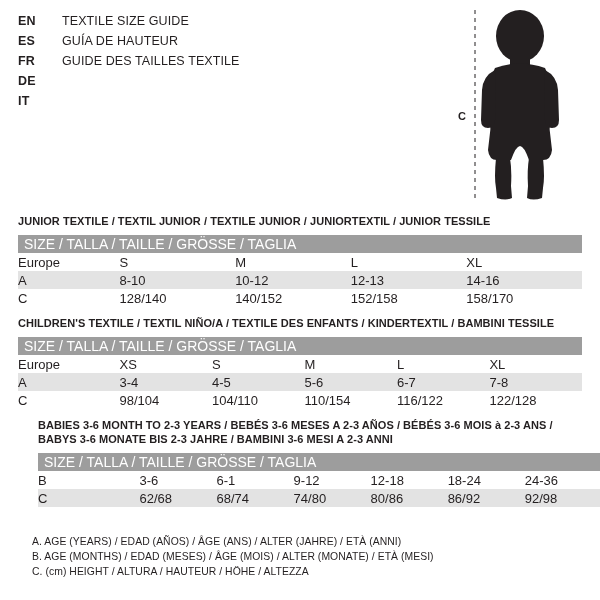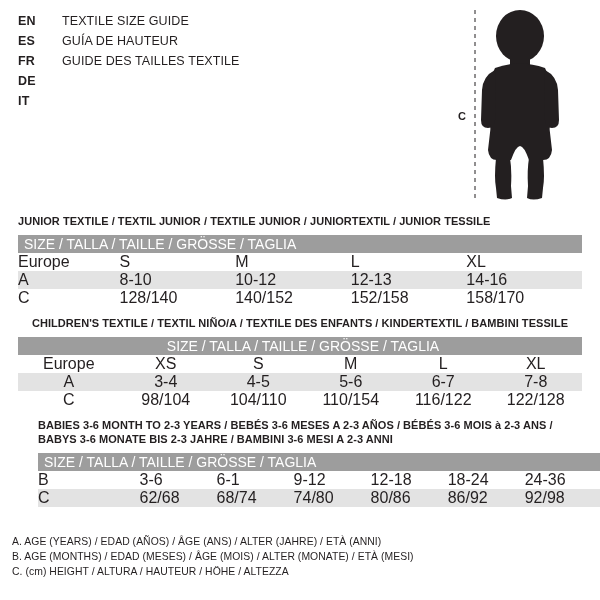--- a/index.html
+++ b/index.html
@@ -84,21 +84,21 @@
     margin-bottom: 7px;
     line-height: 14px;
   }
 
   table.size-table {
     border-collapse: collapse;
     width: 100%;
     table-layout: fixed;
   }
   table.size-table td {
-    font-size: 16px;
+    font-size: 13px;
     padding: 0;
     height: 18px;
     vertical-align: middle;
     color: #231f20;
   }
   tr.head-row td {
     background: #9d9d9d;
     color: #ffffff;
     font-size: 14px;
     font-weight: 400;
@@ -112,21 +112,21 @@
   td.first-cell {
     padding-left: 6px;
   }
   td.val-cell {
     padding-left: 4px;
   }
 
   
   .legend {
     position: absolute;
-    left: 12px;
+    left: 32px;
     width: 564px;
   }
   .legend div {
     font-size: 10.4px;
     line-height: 15px;
     letter-spacing: 0.05px;
   }
 </style>
 </head>
 <body>
@@ -212,21 +212,21 @@
           <td class="first-cell">C</td>
           <td class="val-cell">128/140</td>
           <td class="val-cell">140/152</td>
           <td class="val-cell">152/158</td>
           <td class="val-cell">158/170</td>
         </tr>
       </tbody>
     </table>
   </div>
 
-  <div class="section" id="sec-children" style="top:316px;text-align:center;">
+  <div class="section" id="sec-children" style="top:316px;">
     <div class="section-title">CHILDREN'S TEXTILE / TEXTIL NIÑO/A / TEXTILE DES ENFANTS / KINDERTEXTIL / BAMBINI TESSILE</div>
     <table class="size-table">
       <colgroup>
         <col style="width:18%">
           <col style="width:16.4%">
           <col style="width:16.4%">
           <col style="width:16.4%">
           <col style="width:16.4%">
           <col style="width:16.4%">
       </colgroup>

